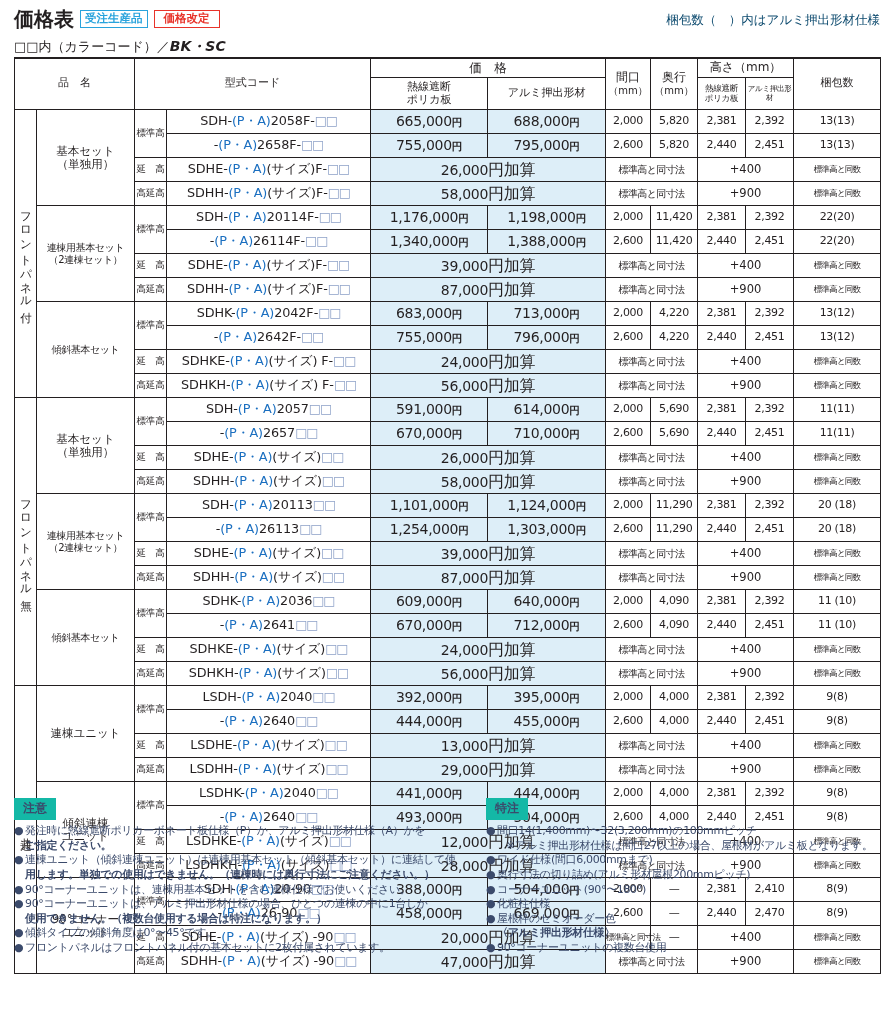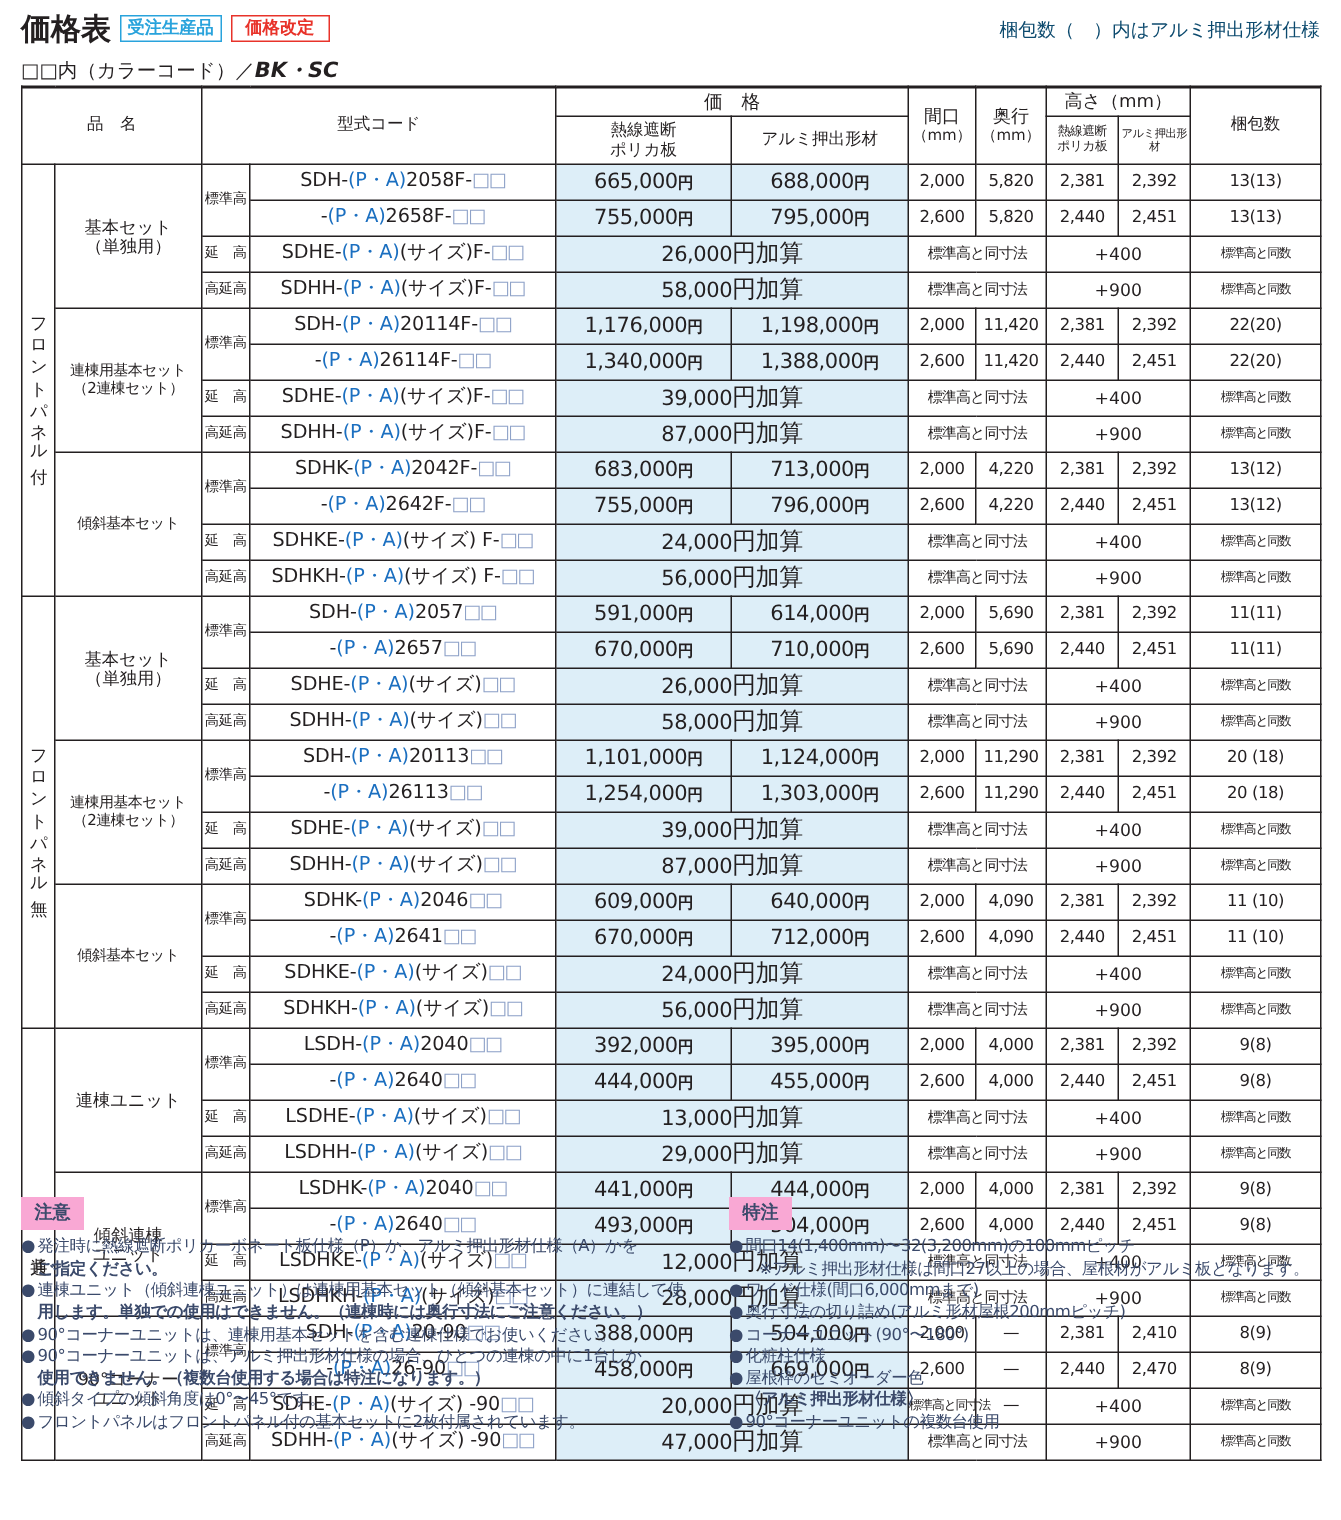--- a/index.html
+++ b/index.html
@@ -139,21 +139,21 @@
 
   
   .notes {
     position: absolute; left: 14px; top: 797px; width: 480px;
   }
   .notes2 {
     position: absolute; left: 486px; top: 797px; width: 400px;
   }
   .note-head {
     display: inline-block;
-    background: #f9a8d4;
+    background: #14b8a6;
     color: #3b4a6b;
     font-size: 12px;
     font-weight: bold;
     padding: 2px 9px 3px 9px;
     margin-bottom: 4px;
   }
   .note-list { margin: 0; padding: 0; list-style: none; }
   .note-list li {
     font-size: 11px;
     line-height: 1.33;
@@ -425,21 +425,21 @@
           <td class="htype">高延高</td>
           <td class="model thickright"><span>SDHH-</span><span class="p">(P・A)</span><span>(サイズ)</span><span class="box">□□</span></td>
           <td class="addprice thickright" colspan="2">87,000<span class="sfx">円加算</span></td>
           <td class="same" colspan="2">標準高と同寸法</td>
           <td class="plus" colspan="2">+900</td>
           <td class="same-sm">標準高と同数</td>
         </tr>
         <tr class="row-tall">
           <td class="pname sm" rowspan="4">傾斜基本セット</td>
           <td class="htype" rowspan="2">標準高</td>
-          <td class="model thickright"><span>SDHK-</span><span class="p">(P・A)</span><span>2046</span><span class="box">□□</span></td>
+          <td class="model thickright"><span>SDHK-</span><span class="p">(P・A)</span><span>2036</span><span class="box">□□</span></td>
           <td class="price1">609,000<span class="yen">円</span></td>
           <td class="price2 thickright">640,000<span class="yen">円</span></td>
           <td class="dim">2,000</td>
           <td class="dim2">4,090</td>
           <td class="hgt">2,381</td>
           <td class="hgt">2,392</td>
           <td class="pack">11 (10)</td>
         </tr>
         <tr class="row-tall">
           <td class="model thickright"><span>-</span><span class="p">(P・A)</span><span>2641</span><span class="box">□□</span></td>

